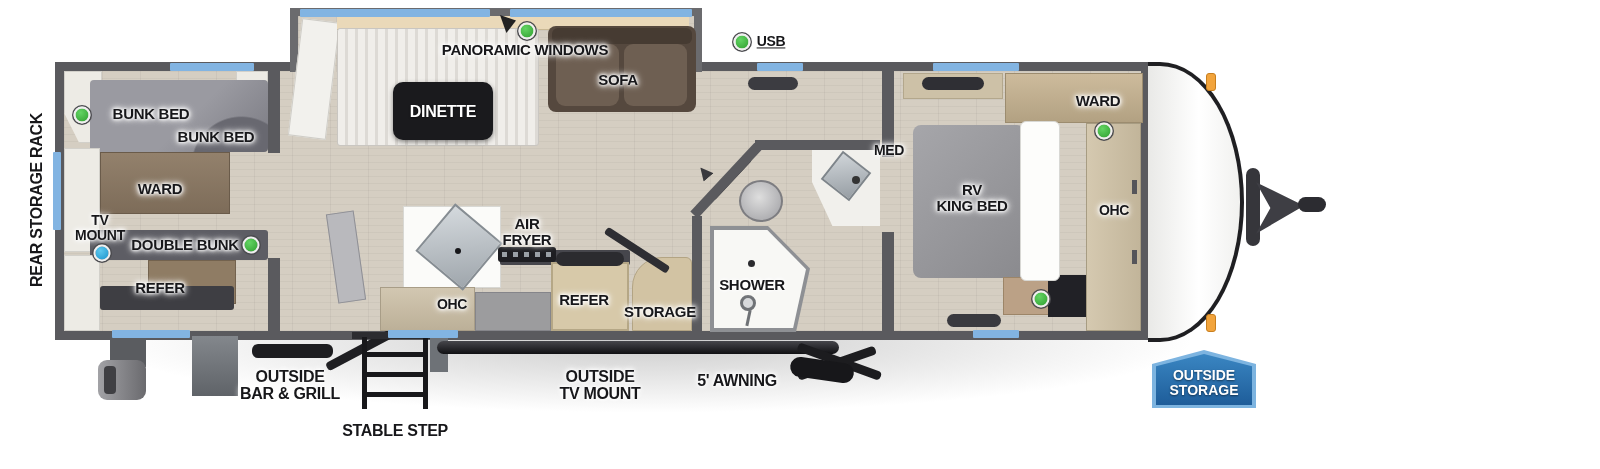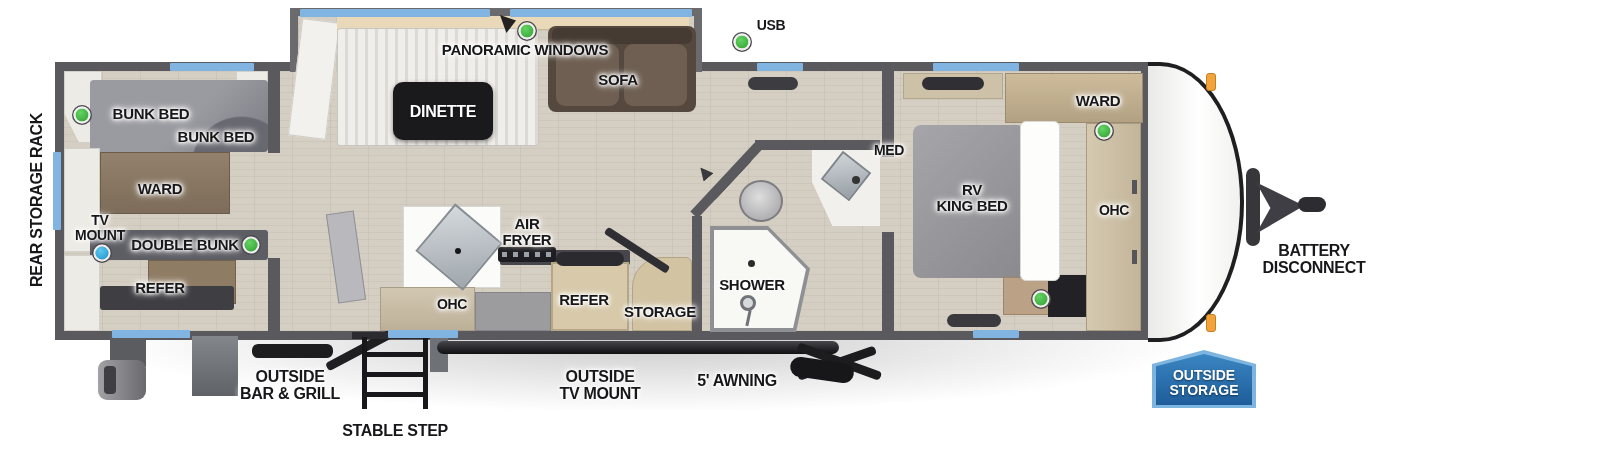--- a/index.html
+++ b/index.html
@@ -171,34 +171,32 @@
   <div class="lbl" style="left:151px;top:114px;">BUNK BED</div>
   <div class="lbl" style="left:216px;top:137px;">BUNK BED</div>
   <div class="lbl" style="left:160px;top:189px;">WARD</div>
   <div class="lbl small" style="left:100px;top:228px;">TV
 MOUNT</div>
   <div class="lbl" style="left:185px;top:245px;">DOUBLE BUNK</div>
   <div class="lbl" style="left:160px;top:288px;">REFER</div>
   <div class="lbl" style="left:525px;top:50px;">PANORAMIC WINDOWS</div>
   <div class="lbl white" style="left:443px;top:112px;font-size:16px;">DINETTE</div>
   <div class="lbl" style="left:618px;top:80px;">SOFA</div>
-  <div class="lbl small" style="left:771px;top:26px;">USB</div>
+  <div class="lbl small" style="left:771px;top:42px;text-decoration:underline;">USB</div>
   <div class="lbl" style="left:527px;top:232px;">AIR
 FRYER</div>
   <div class="lbl small" style="left:452px;top:305px;">OHC</div>
   <div class="lbl" style="left:584px;top:300px;">REFER</div>
   <div class="lbl" style="left:660px;top:312px;">STORAGE</div>
   <div class="lbl" style="left:752px;top:285px;">SHOWER</div>
   <div class="lbl small" style="left:889px;top:151px;">MED</div>
   <div class="lbl" style="left:1098px;top:101px;">WARD</div>
   <div class="lbl" style="left:972px;top:198px;">RV
 KING BED</div>
   <div class="lbl small" style="left:1114px;top:211px;">OHC</div>
-  <div class="lbl big" style="left:1314px;top:259px;">BATTERY
-DISCONNECT</div>
   <div class="lbl big" style="left:290px;top:385px;">OUTSIDE
 BAR &amp; GRILL</div>
   <div class="lbl big" style="left:395px;top:431px;">STABLE STEP</div>
   <div class="lbl big" style="left:600px;top:385px;">OUTSIDE
 TV MOUNT</div>
   <div class="lbl big" style="left:737px;top:381px;">5' AWNING</div>
 
   <div class="dot green" style="left:82px;top:115px;"></div>
   <div class="dot green" style="left:251px;top:245px;"></div>
   <div class="dot green" style="left:527px;top:31px;"></div>

